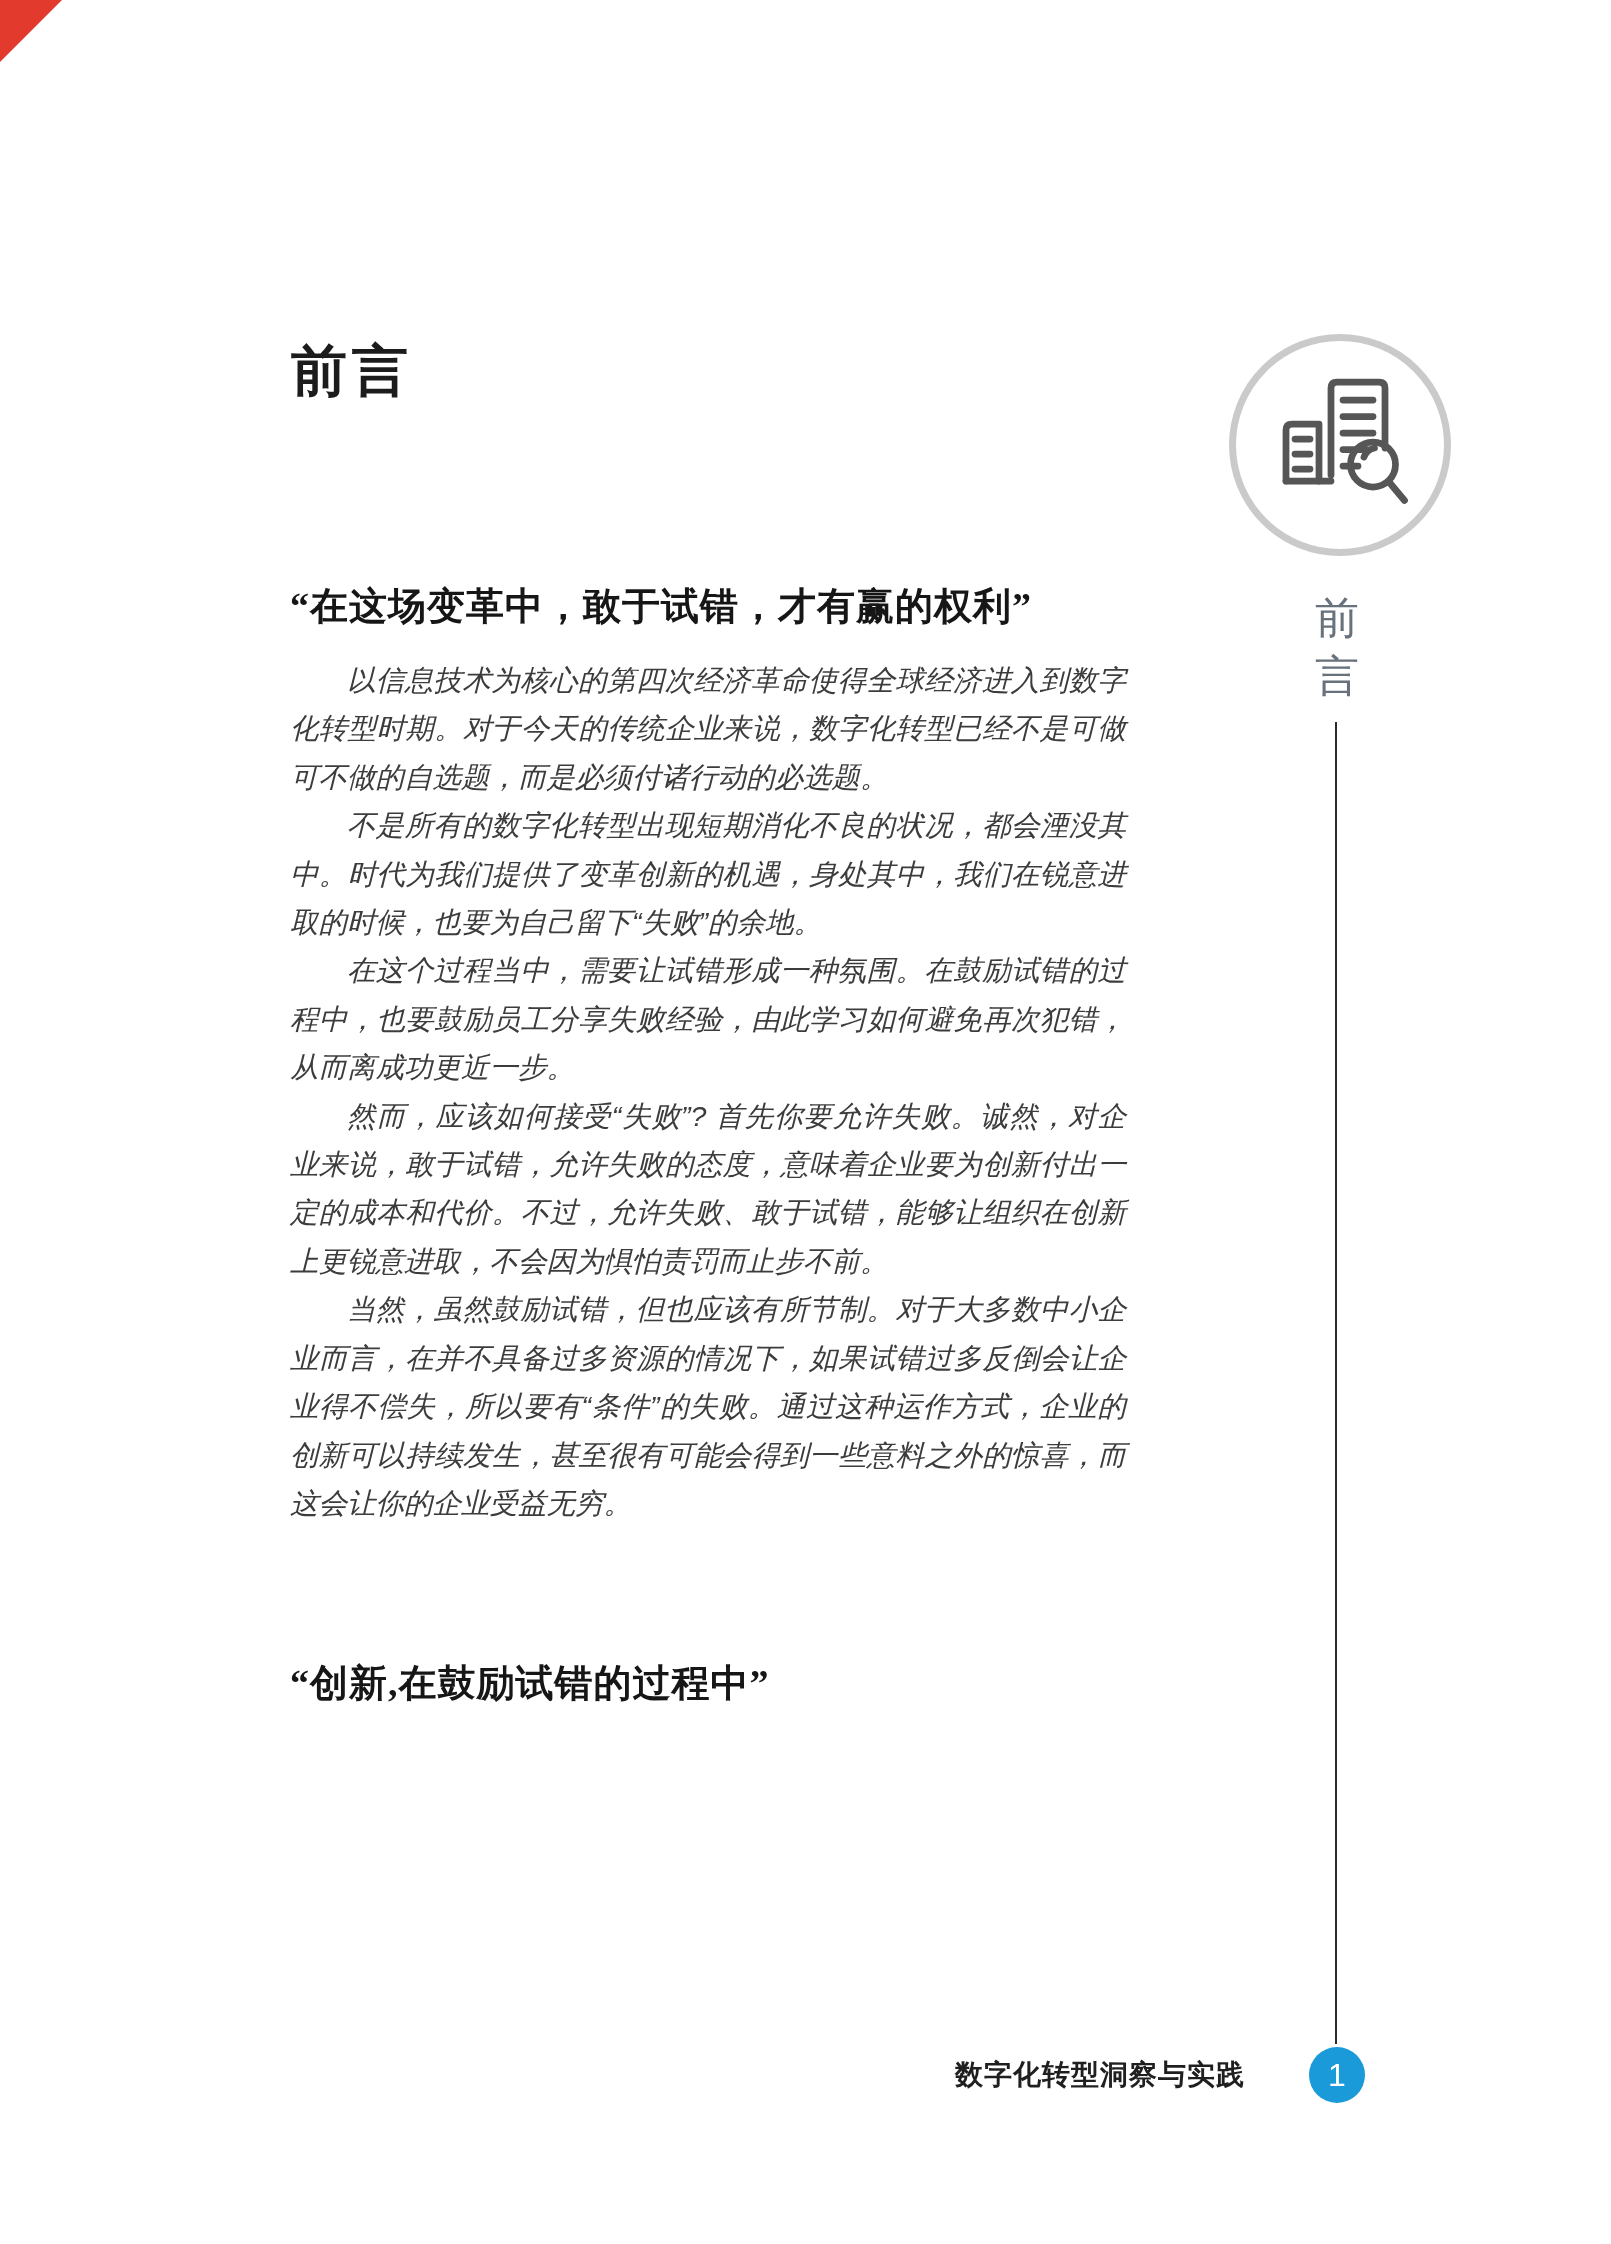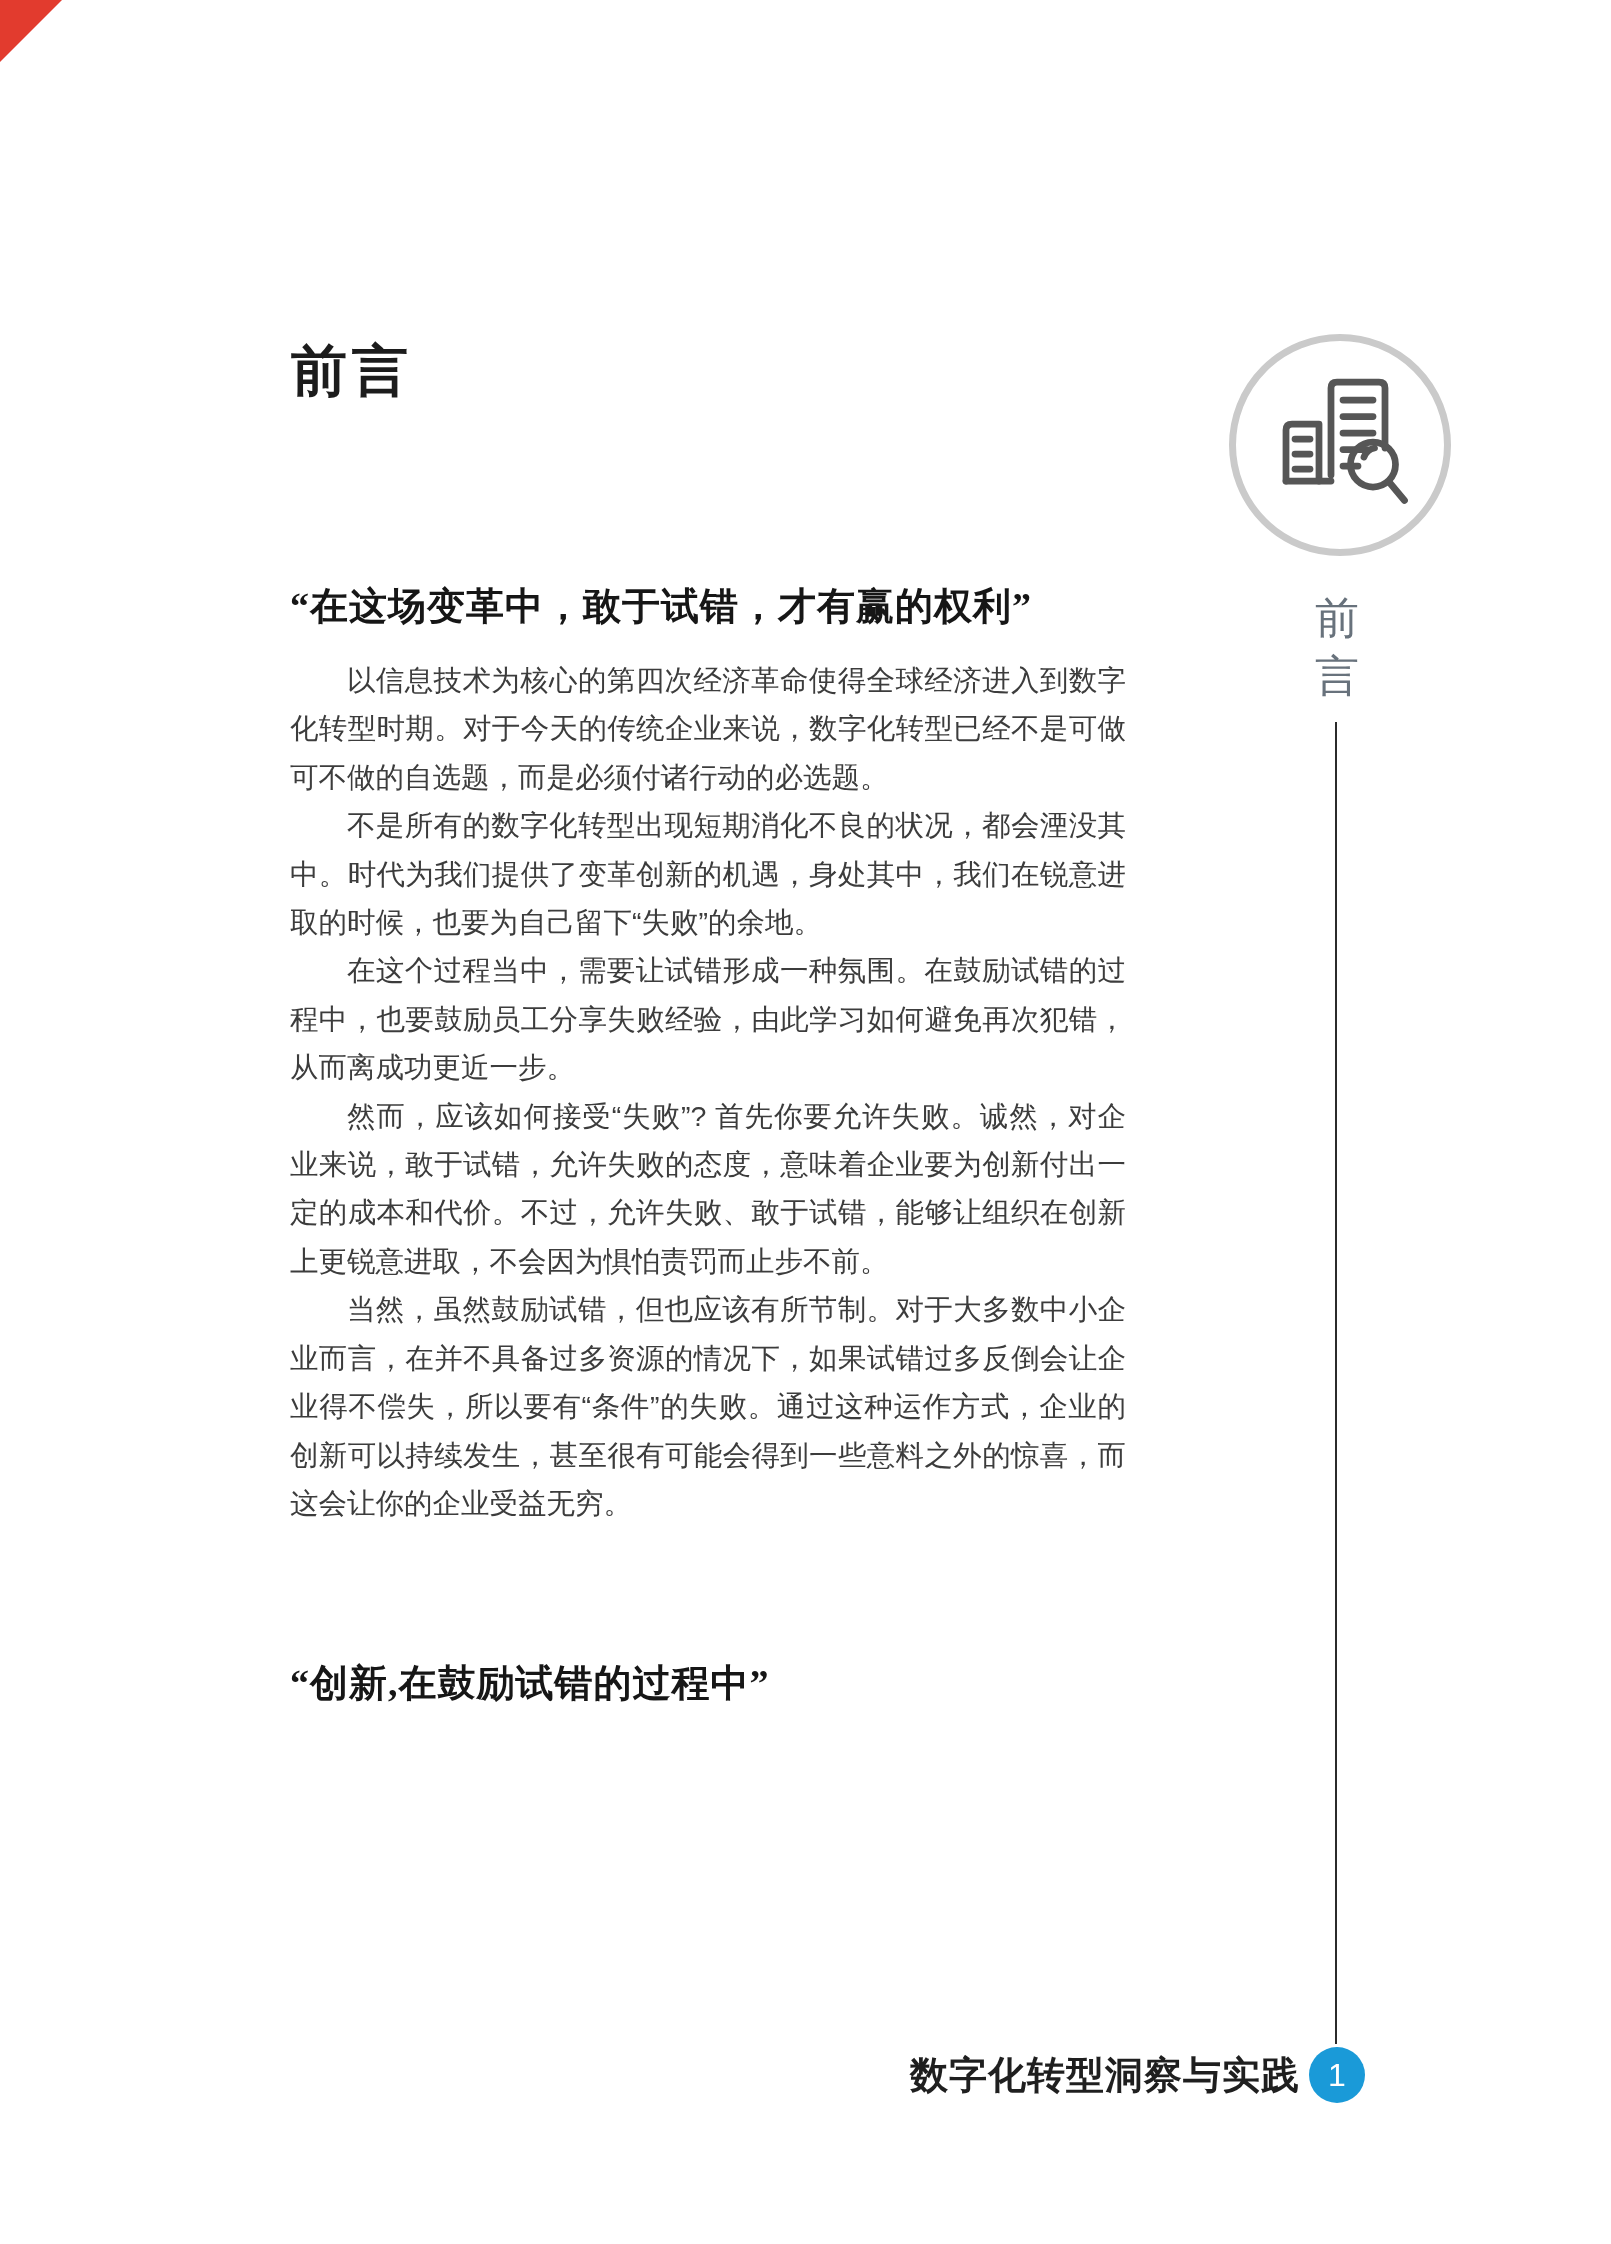--- a/index.html
+++ b/index.html
@@ -52,25 +52,26 @@
     font-family:"Liberation Serif","DejaVu Serif",serif;
     font-weight:bold;font-size:38px;line-height:48px;
     color:#161616;letter-spacing:1px;
   }
   .sec-heading.second{margin:132px 0 30px 0;}
   .content p{
     margin:0;
     font-size:28.5px;line-height:48.4px;
     text-align:justify;text-indent:2em;
     color:#3c3c3c;
+    font-style:italic;
   }
   
   .footer-title{
     position:absolute;left:900px;top:2057px;width:400px;
-    text-align:right;font-size:38px;line-height:36px;
+    text-align:center;font-size:28px;line-height:36px;
     font-weight:bold;color:#1f1f1f;letter-spacing:1px;
   }
   .page-badge{
     position:absolute;left:1309px;top:2047px;
     width:56px;height:56px;border-radius:50%;
     background:#1a9ad8;color:#ffffff;
     display:flex;align-items:center;justify-content:center;
     font-size:32px;line-height:1;
   }
 </style>

